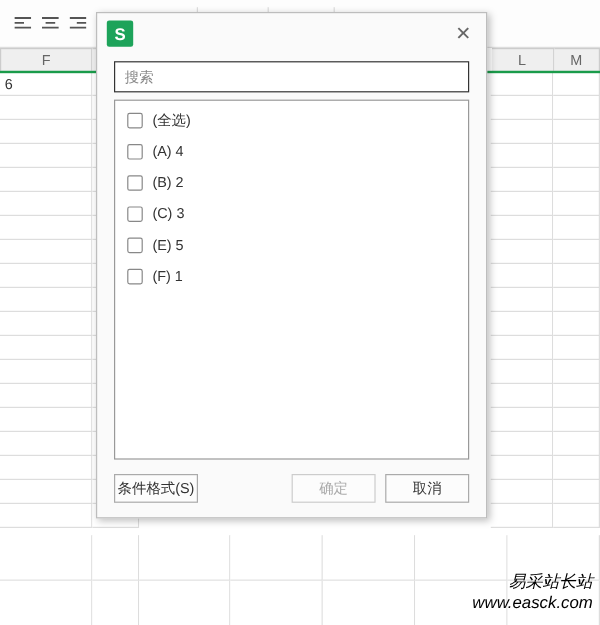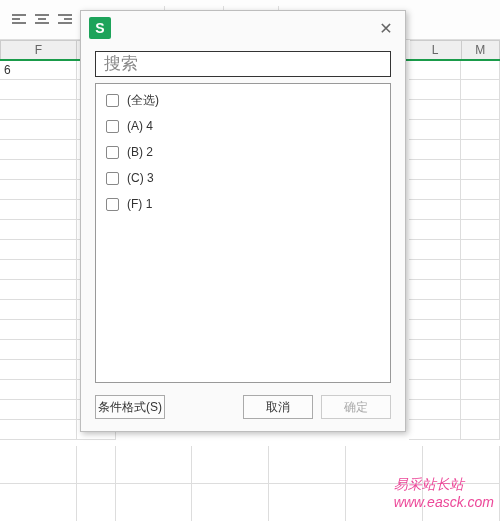--- a/index.html
+++ b/index.html
@@ -182,21 +182,21 @@
     border: 1px solid #333;
     display: flex;
     align-items: center;
     padding: 0 6px;
     background: #fff;
   }
   .search-box input {
     border: none;
     outline: none;
     width: 100%;
-    font-size: 17px;
+    font-size: 12px;
     color: #333;
     background: transparent;
   }
   .search-box input::placeholder { color: #888; }
   .list-box {
     border: 1px solid #999;
     height: 300px;
     overflow-y: auto;
     padding: 6px 10px;
     background: #fff;
@@ -250,21 +250,22 @@
   .btn.disabled {
     color: #aaa;
     border-color: #ccc;
     cursor: default;
   }
   
   .wm {
     position: absolute;
     right: 6px;
     bottom: 10px;
-    color: #ec4899;
+    text-align: right;
+    color: #000000;
     font-size: 14px;
     line-height: 1.3;
     pointer-events: none;
     z-index: 20;
     font-style: italic;
   }
 </style>
 </head>
 <body>
 
@@ -514,28 +515,32 @@
         <div class="item-row">
           <span class="chk"></span>
           <span>(B) 2</span>
         </div>
         <div class="item-row">
           <span class="chk"></span>
           <span>(C) 3</span>
         </div>
         <div class="item-row">
           <span class="chk"></span>
+          <span>(E) 5</span>
+        </div>
+        <div class="item-row">
+          <span class="chk"></span>
           <span>(F) 1</span>
         </div>
       </div>
     <div class="dlg-buttons">
       <div class="btn">条件格式(S)</div>
       <div class="spacer"></div>
+      <div class="btn disabled">确定</div>
       <div class="btn">取消</div>
-      <div class="btn disabled">确定</div>
     </div>
   </div>
 </div>
 
 <div class="wm">
   <div>易采站长站</div>
   <div>www.easck.com</div>
 </div>
 
 </body></html>

